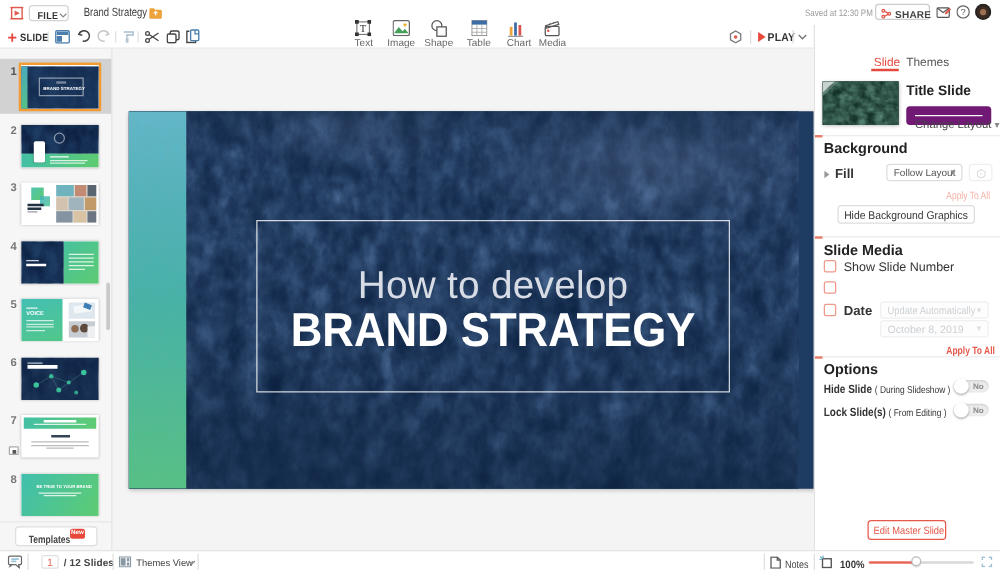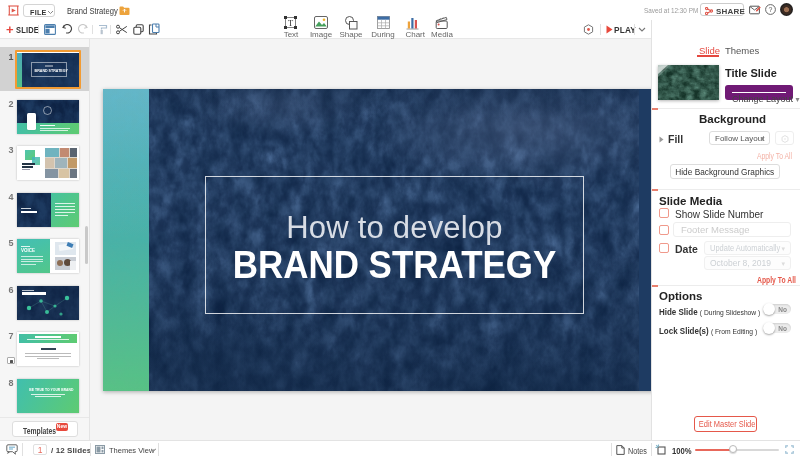--- a/index.html
+++ b/index.html
@@ -250,21 +250,21 @@
       <rect width="61" height="35" filter="url(#noiseG)" opacity="0.85"></rect>
       <path d="M0 0 L10 0 L0 9 Z" fill="rgba(255,255,255,0.65)"></path>
       <path d="M0 2 L8 0 L13 0 L0 12 Z" fill="rgba(255,255,255,0.2)"></path>
     </svg>
   </div>
   <span class="abs" style="left:73px;top:47px;font-size:11px;font-weight:bold;color:#222;">Title Slide</span>
   <div class="abs" style="left:73px;top:65px;width:68px;height:15px;border:7px solid #701a75;border-radius:3px;background:#fff;font-size:9px;color:#444;text-align:center;line-height:14px;">Change Layout <span style="color:#888;font-size:8px;">▾</span></div>
 
   <div class="abs" style="left:0;top:88px;width:149px;height:1px;background:#ececec;"></div>
   <div class="abs" style="left:0;top:87.5px;width:6px;height:2px;background:#e87f6d;"></div>
-  <span class="abs" style="left:7px;top:93px;font-size:11.5px;font-weight:bold;color:#222;margin-left:40px;">Background</span>
+  <span class="abs" style="left:7px;top:93px;font-size:11.5px;font-weight:bold;color:#222;">Background</span>
 
   <svg class="abs" style="left:7px;top:116px" width="5" height="7" viewBox="0 0 5 7">
       <path d="M0.5 0.5 L4.5 3.5 L0.5 6.5 Z" fill="#999"></path>
     </svg>
   <span class="abs" style="left:16px;top:113px;font-size:10.5px;font-weight:bold;color:#333;">Fill</span>
   <div class="abs" style="left:57px;top:111px;width:61px;height:14px;border:1px solid #ddd;border-radius:3px;background:#fff;font-size:8px;color:#555;line-height:13px;padding-left:5px;">Follow Layout<span class="abs" style="right:5px;top:0;color:#888;font-size:7px;">▾</span></div>
   <div class="abs" style="left:123px;top:111px;width:19px;height:14px;border:1px solid #eee;border-radius:3px;background:#fff;">
     <svg class="abs" style="left:5px;top:3px" width="8" height="8" viewBox="0 0 11 11">
         <path d="M5.5 0.8 L9.6 3.1 V7.9 L5.5 10.2 L1.4 7.9 V3.1 Z" fill="none" stroke="#ddd" stroke-width="1.2"></path>
         <circle cx="5.5" cy="5.5" r="1.4" fill="#eee"></circle>
@@ -272,21 +272,20 @@
   </div>
   <span class="abs" style="left:105px;top:131px;font-size:8.5px;color:#f3b2a6;transform:scaleX(0.8);transform-origin:0 0;">Apply To All</span>
   <div class="abs" style="left:18px;top:144px;width:110px;height:15px;border:1px solid #ddd;border-radius:3px;background:#fff;font-size:9px;color:#333;text-align:center;line-height:14px;"><span style="display:inline-block;transform:scaleX(0.92);transform-origin:50% 0;">Hide Background Graphics</span></div>
 
   <div class="abs" style="left:0;top:169px;width:149px;height:1px;background:#ececec;"></div>
   <div class="abs" style="left:0;top:168.5px;width:6px;height:2px;background:#e87f6d;"></div>
   <span class="abs" style="left:7px;top:175px;font-size:11.5px;font-weight:bold;color:#222;">Slide Media</span>
   <div class="abs" style="left:7px;top:188px;width:10px;height:10px;border:1.3px solid #f0998b;border-radius:2px;background:#fff;"></div>
   <span class="abs" style="left:23px;top:189px;font-size:10px;color:#333;">Show Slide Number</span>
   <div class="abs" style="left:7px;top:205px;width:10px;height:10px;border:1.3px solid #f0998b;border-radius:2px;background:#fff;"></div>
-  <div class="abs" style="left:21px;top:202px;width:118px;height:15px;border:1px solid #eee;border-radius:3px;background:#fff;font-size:9.5px;color:#ccc;line-height:14px;padding-left:7px;">Footer Message</div>
   <div class="abs" style="left:7px;top:223px;width:10px;height:10px;border:1.3px solid #f0998b;border-radius:2px;background:#fff;"></div>
   <span class="abs" style="left:23px;top:223px;font-size:10.5px;font-weight:bold;color:#333;">Date</span>
   <div class="abs" style="left:52px;top:221px;width:87px;height:14px;border:1px solid #f0f0f0;border-radius:3px;background:#fdfdfd;font-size:8.5px;color:#ccd0d4;line-height:13px;padding-left:5px;overflow:hidden;"><span style="display:inline-block;transform:scaleX(0.88);transform-origin:0 0;">Update Automatically</span><span class="abs" style="right:5px;top:0;color:#ddd;font-size:7px;">▾</span></div>
   <div class="abs" style="left:52px;top:236px;width:87px;height:14px;border:1px solid #f0f0f0;border-radius:3px;background:#fdfdfd;font-size:8.5px;color:#ccd0d4;line-height:13px;padding-left:5px;overflow:hidden;">October 8, 2019<span class="abs" style="right:5px;top:0;color:#ddd;font-size:7px;">▾</span></div>
   <span class="abs" style="left:105px;top:255px;font-size:8.5px;font-weight:bold;color:#e5584a;transform:scaleX(0.8);transform-origin:0 0;">Apply To All</span>
 
   <div class="abs" style="left:0;top:265px;width:149px;height:1px;background:#ececec;"></div>
   <div class="abs" style="left:0;top:264.5px;width:6px;height:2px;background:#e87f6d;"></div>
   <span class="abs" style="left:7px;top:270px;font-size:11.5px;font-weight:bold;color:#222;">Options</span>
   <span class="abs" style="left:7px;top:286px;font-size:9.5px;color:#333;transform:scaleX(0.84);transform-origin:0 0;"><b>Hide Slide</b> <span style="font-size:8px;">( During Slideshow )</span></span>
@@ -404,21 +403,21 @@
     <rect x="5.5" y="5.5" width="7.5" height="7.5" fill="#fdfdfd" stroke="#555" stroke-width="1"></rect>
   </svg>
   <div class="abs lbl8" style="left:336px;top:30px;width:30px;text-align:center;">Shape</div>
   <svg class="abs" style="left:377px;top:16px" width="13" height="13" viewBox="0 0 13 13">
     <rect x="0.5" y="0.5" width="12" height="12" fill="#fff" stroke="#888" stroke-width="0.8"></rect>
     <rect x="0.5" y="0.5" width="12" height="3.2" fill="#3d6da5"></rect>
     <g stroke="#aaa" stroke-width="0.7">
         <path d="M0.5 6.8 H12.5 M0.5 9.8 H12.5 M4.5 3.7 V12.5 M8.5 3.7 V12.5"></path>
       </g>
   </svg>
-  <div class="abs lbl8" style="left:370px;top:30px;width:26px;text-align:center;">During</div>
+  <div class="abs lbl8" style="left:370px;top:30px;width:26px;text-align:center;">Table</div>
   <svg class="abs" style="left:406px;top:15.5px" width="13" height="14" viewBox="0 0 13 14">
     <path d="M0.5 13 H12.5" stroke="#999" stroke-width="1"></path>
     <rect x="1.8" y="5.5" width="2.2" height="7" fill="#eda23b"></rect>
     <rect x="5.3" y="2" width="2.2" height="10.5" fill="#3d6da5"></rect>
     <rect x="8.8" y="4" width="2.2" height="8.5" fill="#d9534f"></rect>
   </svg>
   <div class="abs lbl8" style="left:399px;top:30px;width:26px;text-align:right;">Chart</div>
   <svg class="abs" style="left:435px;top:15.5px" width="14" height="14" viewBox="0 0 14 14">
     <rect x="1.2" y="5" width="11" height="7.5" rx="1" fill="none" stroke="#555" stroke-width="1"></rect>
     <path d="M1.4 4.6 L11.3 1.4 L12 3.5 L2 6.6 Z" fill="none" stroke="#555" stroke-width="0.9"></path>

